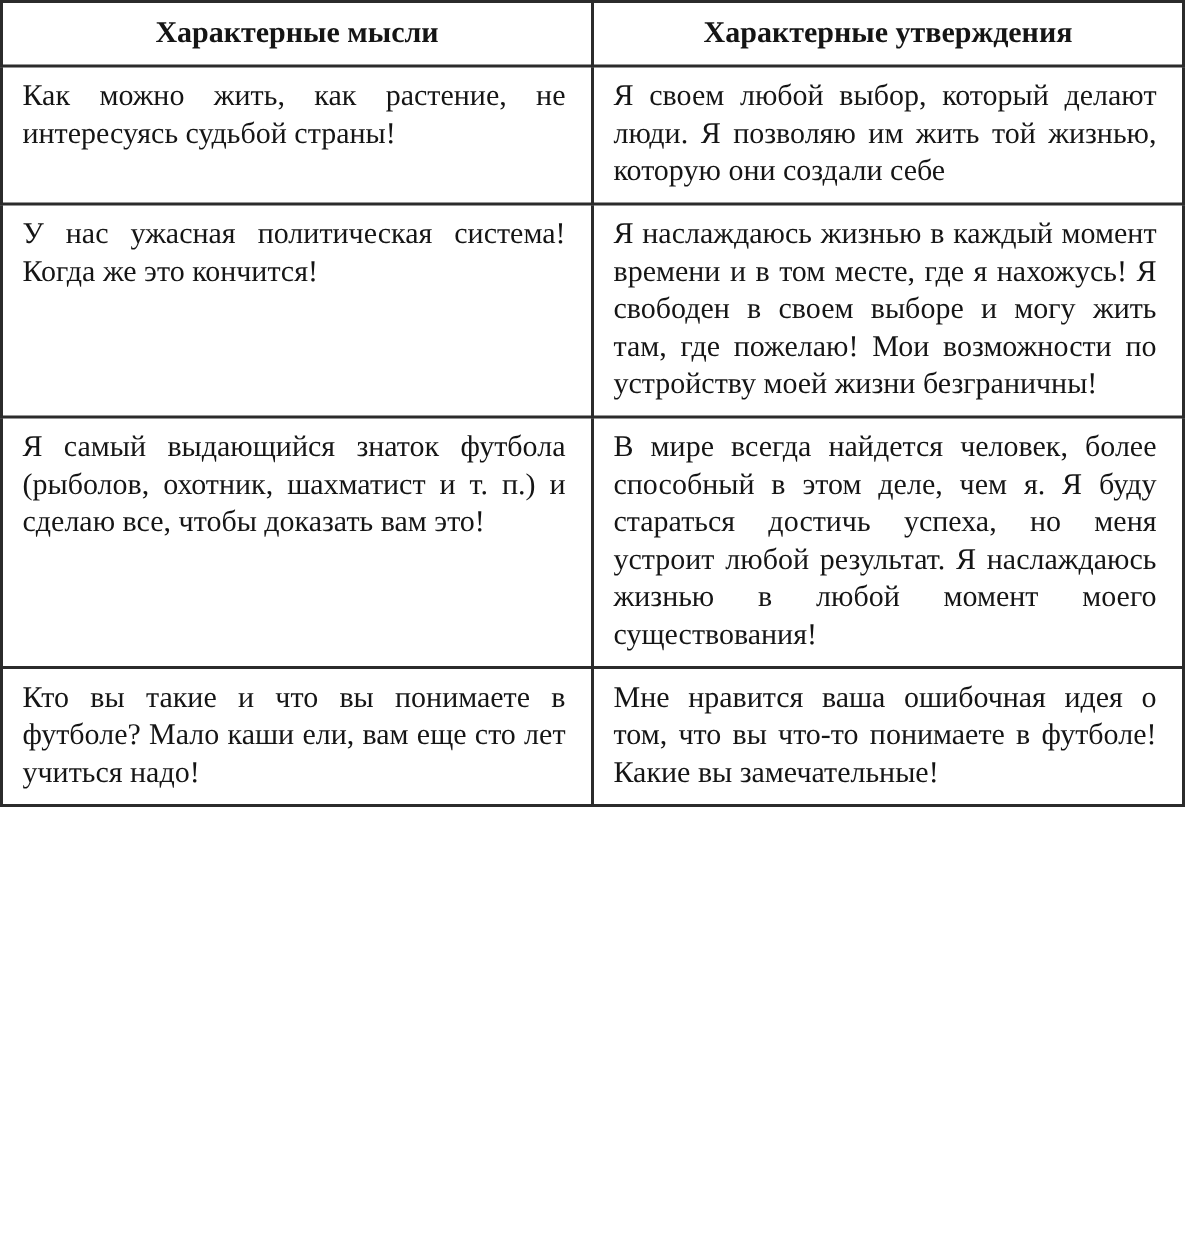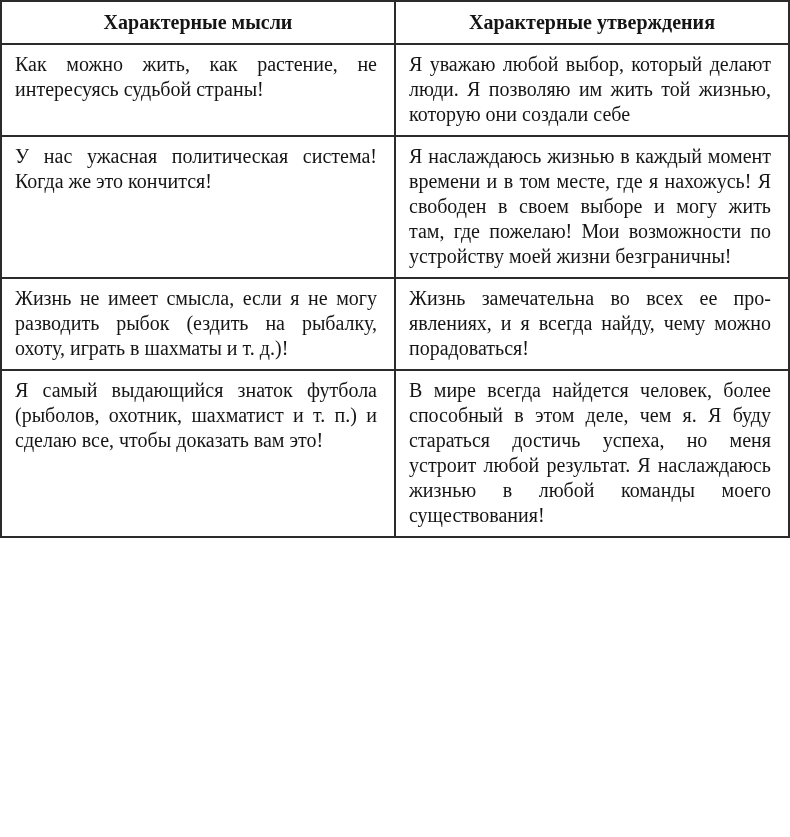--- a/index.html
+++ b/index.html
@@ -56,29 +56,29 @@
   <table class="book-table">
     <thead>
       <tr>
         <th>Характерные мысли</th>
         <th>Характерные утверждения</th>
       </tr>
     </thead>
     <tbody>
       <tr>
         <td>Как можно жить, как растение, не интересуясь судьбой страны!</td>
-        <td>Я уважаю любой выбор, который де­лают люди. Я позволяю им жить той жизнью, которую они создали себе</td>
+        <td>Я своем любой выбор, который де­лают люди. Я позволяю им жить той жизнью, которую они создали себе</td>
       </tr>
       <tr>
         <td>У нас ужасная политическая систе­ма! Когда же это кончится!</td>
         <td>Я наслаждаюсь жизнью в каждый момент времени и в том месте, где я нахожусь! Я свободен в своем вы­боре и могу жить там, где пожелаю! Мои возможности по устройству моей жизни безграничны!</td>
       </tr>
       <tr>
-        <td>Жизнь не имеет смысла, если я не могу разводить рыбок (ездить на ры­балку, охоту, играть в шахматы и т. д.)!</td>
-        <td>Жизнь замечательна во всех ее про­явлениях, и я всегда найду, чему можно порадоваться!</td>
+        <td>Я самый выдающийся знаток фут­бола (рыболов, охотник, шахматист и т. п.) и сделаю все, чтобы доказать вам это!</td>
+        <td>В мире всегда найдется человек, более способный в этом деле, чем я. Я буду стараться достичь успеха, но меня устроит любой результат. Я наслаждаюсь жизнью в любой момент моего существования!</td>
       </tr>
       <tr>
-        <td>Я самый выдающийся знаток фут­бола (рыболов, охотник, шахматист и т. п.) и сделаю все, чтобы доказать вам это!</td>
-        <td>В мире всегда найдется человек, более способный в этом деле, чем я. Я буду стараться достичь успеха, но меня устроит любой результат. Я наслаждаюсь жизнью в любой команды моего существования!</td>
+        <td>Кто вы такие и что вы понимаете в футболе? Мало каши ели, вам еще сто лет учиться надо!</td>
+        <td>Мне нравится ваша ошибочная идея о том, что вы что-то понимаете в футболе! Какие вы замечательные!</td>
       </tr>
     </tbody>
   </table>
 </div>
 
 </body></html>

